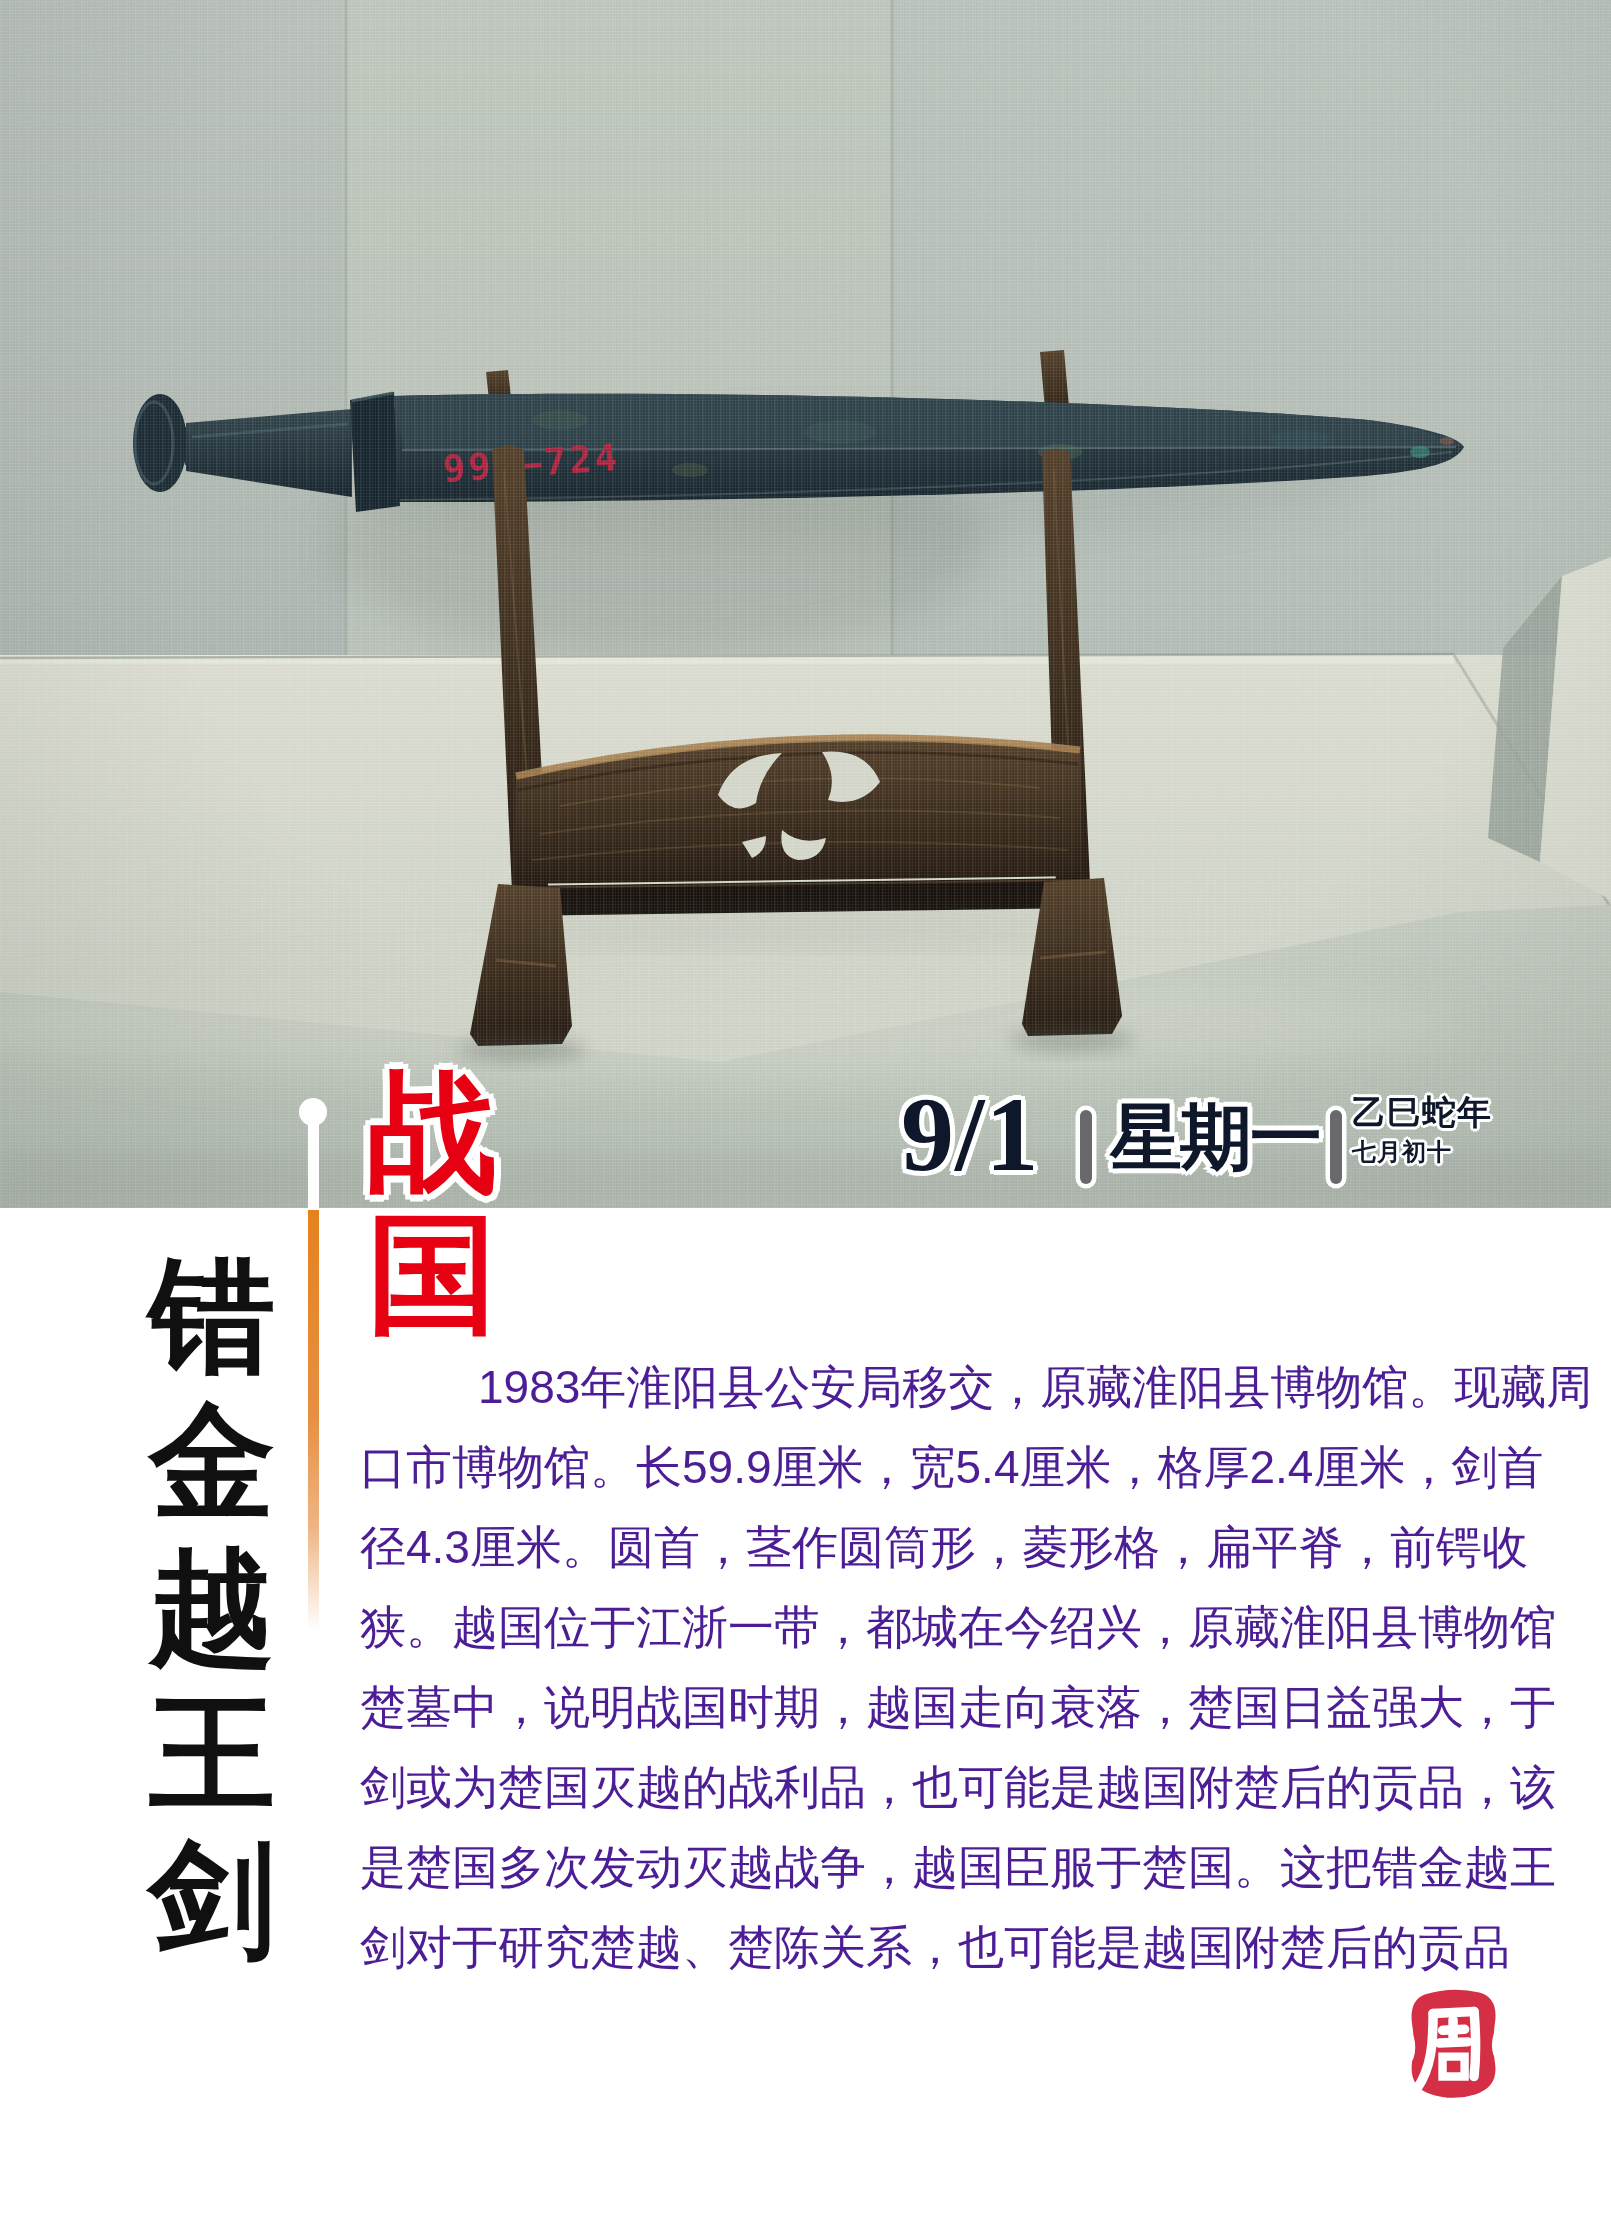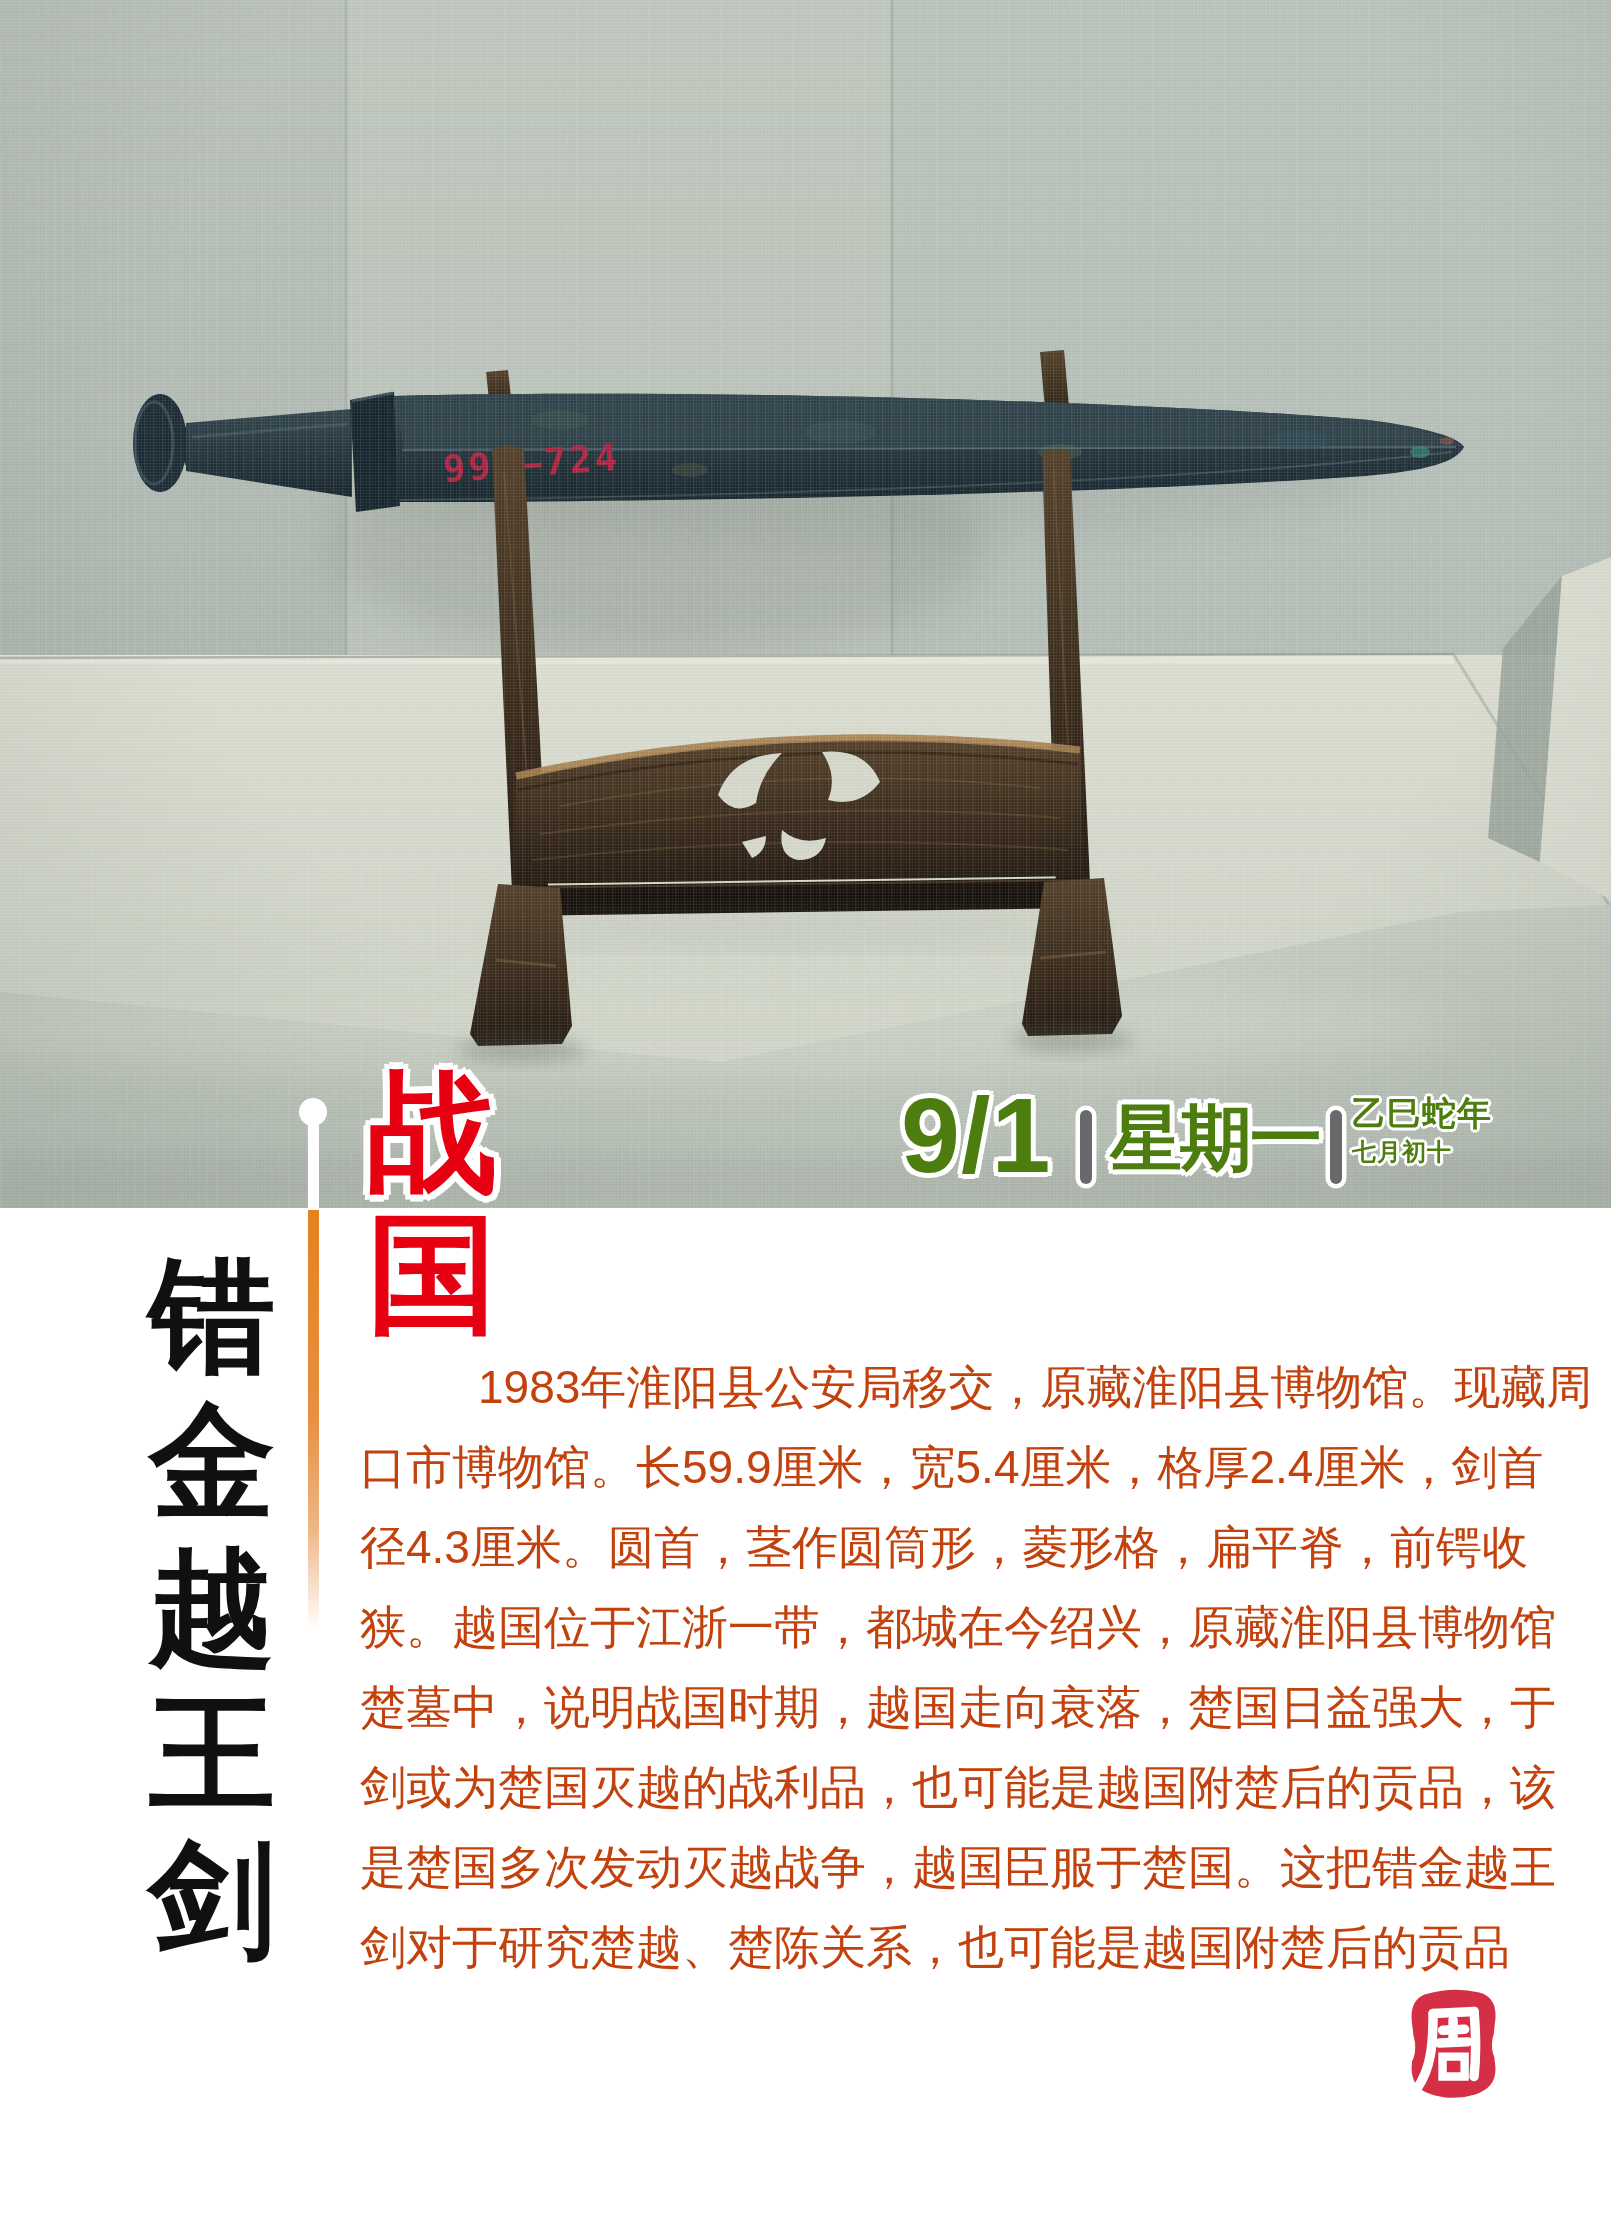--- a/index.html
+++ b/index.html
@@ -31,36 +31,36 @@
     text-shadow:5px 0 0 #fff,-5px 0 0 #fff,0 5px 0 #fff,0 -5px 0 #fff,4px 4px 0 #fff,-4px 4px 0 #fff,4px -4px 0 #fff,-4px -4px 0 #fff;}
   .ow-sm{-webkit-text-stroke:3px #fff;paint-order:stroke fill;
     text-shadow:3px 0 0 #fff,-3px 0 0 #fff,0 3px 0 #fff,0 -3px 0 #fff,2px 2px 0 #fff,-2px 2px 0 #fff,2px -2px 0 #fff,-2px -2px 0 #fff;}
 
   
   .era{position:absolute;left:364px;top:1062px;width:136px;text-align:center;color:#e60012;
     font-family:"Liberation Serif","DejaVu Serif",serif;font-weight:700;font-size:130px;line-height:142px;}
   .era span{display:block;}
 
   
-  .cal{position:absolute;color:#4d7c0f;font-weight:700;}
+  .cal{position:absolute;color:#0f172a;font-weight:700;font-family:Liberation Serif, serif;}
   .cal-date{left:901px;top:1082px;font-size:106px;line-height:1;letter-spacing:1px;}
   .cal-sep{position:absolute;width:12px;height:74px;border-radius:6px;background:#69696b;box-shadow:0 0 0 4.5px #fff;}
   .cal-sep.s1{left:1080px;top:1110px;}
   .cal-sep.s2{left:1330px;top:1110px;}
   .cal-week{left:1110px;top:1102px;font-size:72px;line-height:1;letter-spacing:-2px;}
   .cal-lunar1{left:1352px;top:1096px;font-size:34px;line-height:1;letter-spacing:1px;}
   .cal-lunar2{left:1352px;top:1140px;font-size:24px;line-height:1;letter-spacing:1px;}
 
   
   .vtitle{position:absolute;left:148px;top:1244px;width:128px;color:#101010;
     font-family:"Liberation Serif","DejaVu Serif",serif;font-weight:600;font-size:126px;line-height:146px;text-align:center;}
   .vtitle span{display:block;}
 
   
-  .article{position:absolute;left:360px;top:1347px;width:1130px;color:#c2410c;font-size:46px;}
+  .article{position:absolute;left:360px;top:1347px;width:1130px;color:#4c1d95;font-size:46px;}
   .article .ln{height:80px;line-height:80px;white-space:nowrap;text-align:justify;text-align-last:justify;}
   .article .ln.first{text-indent:118px;}
   .article .ln.last{text-align-last:left;}
 
   
   .seal{position:absolute;left:1400px;top:1982px;width:104px;height:124px;}
 </style>
 </head>
 <body>
 

